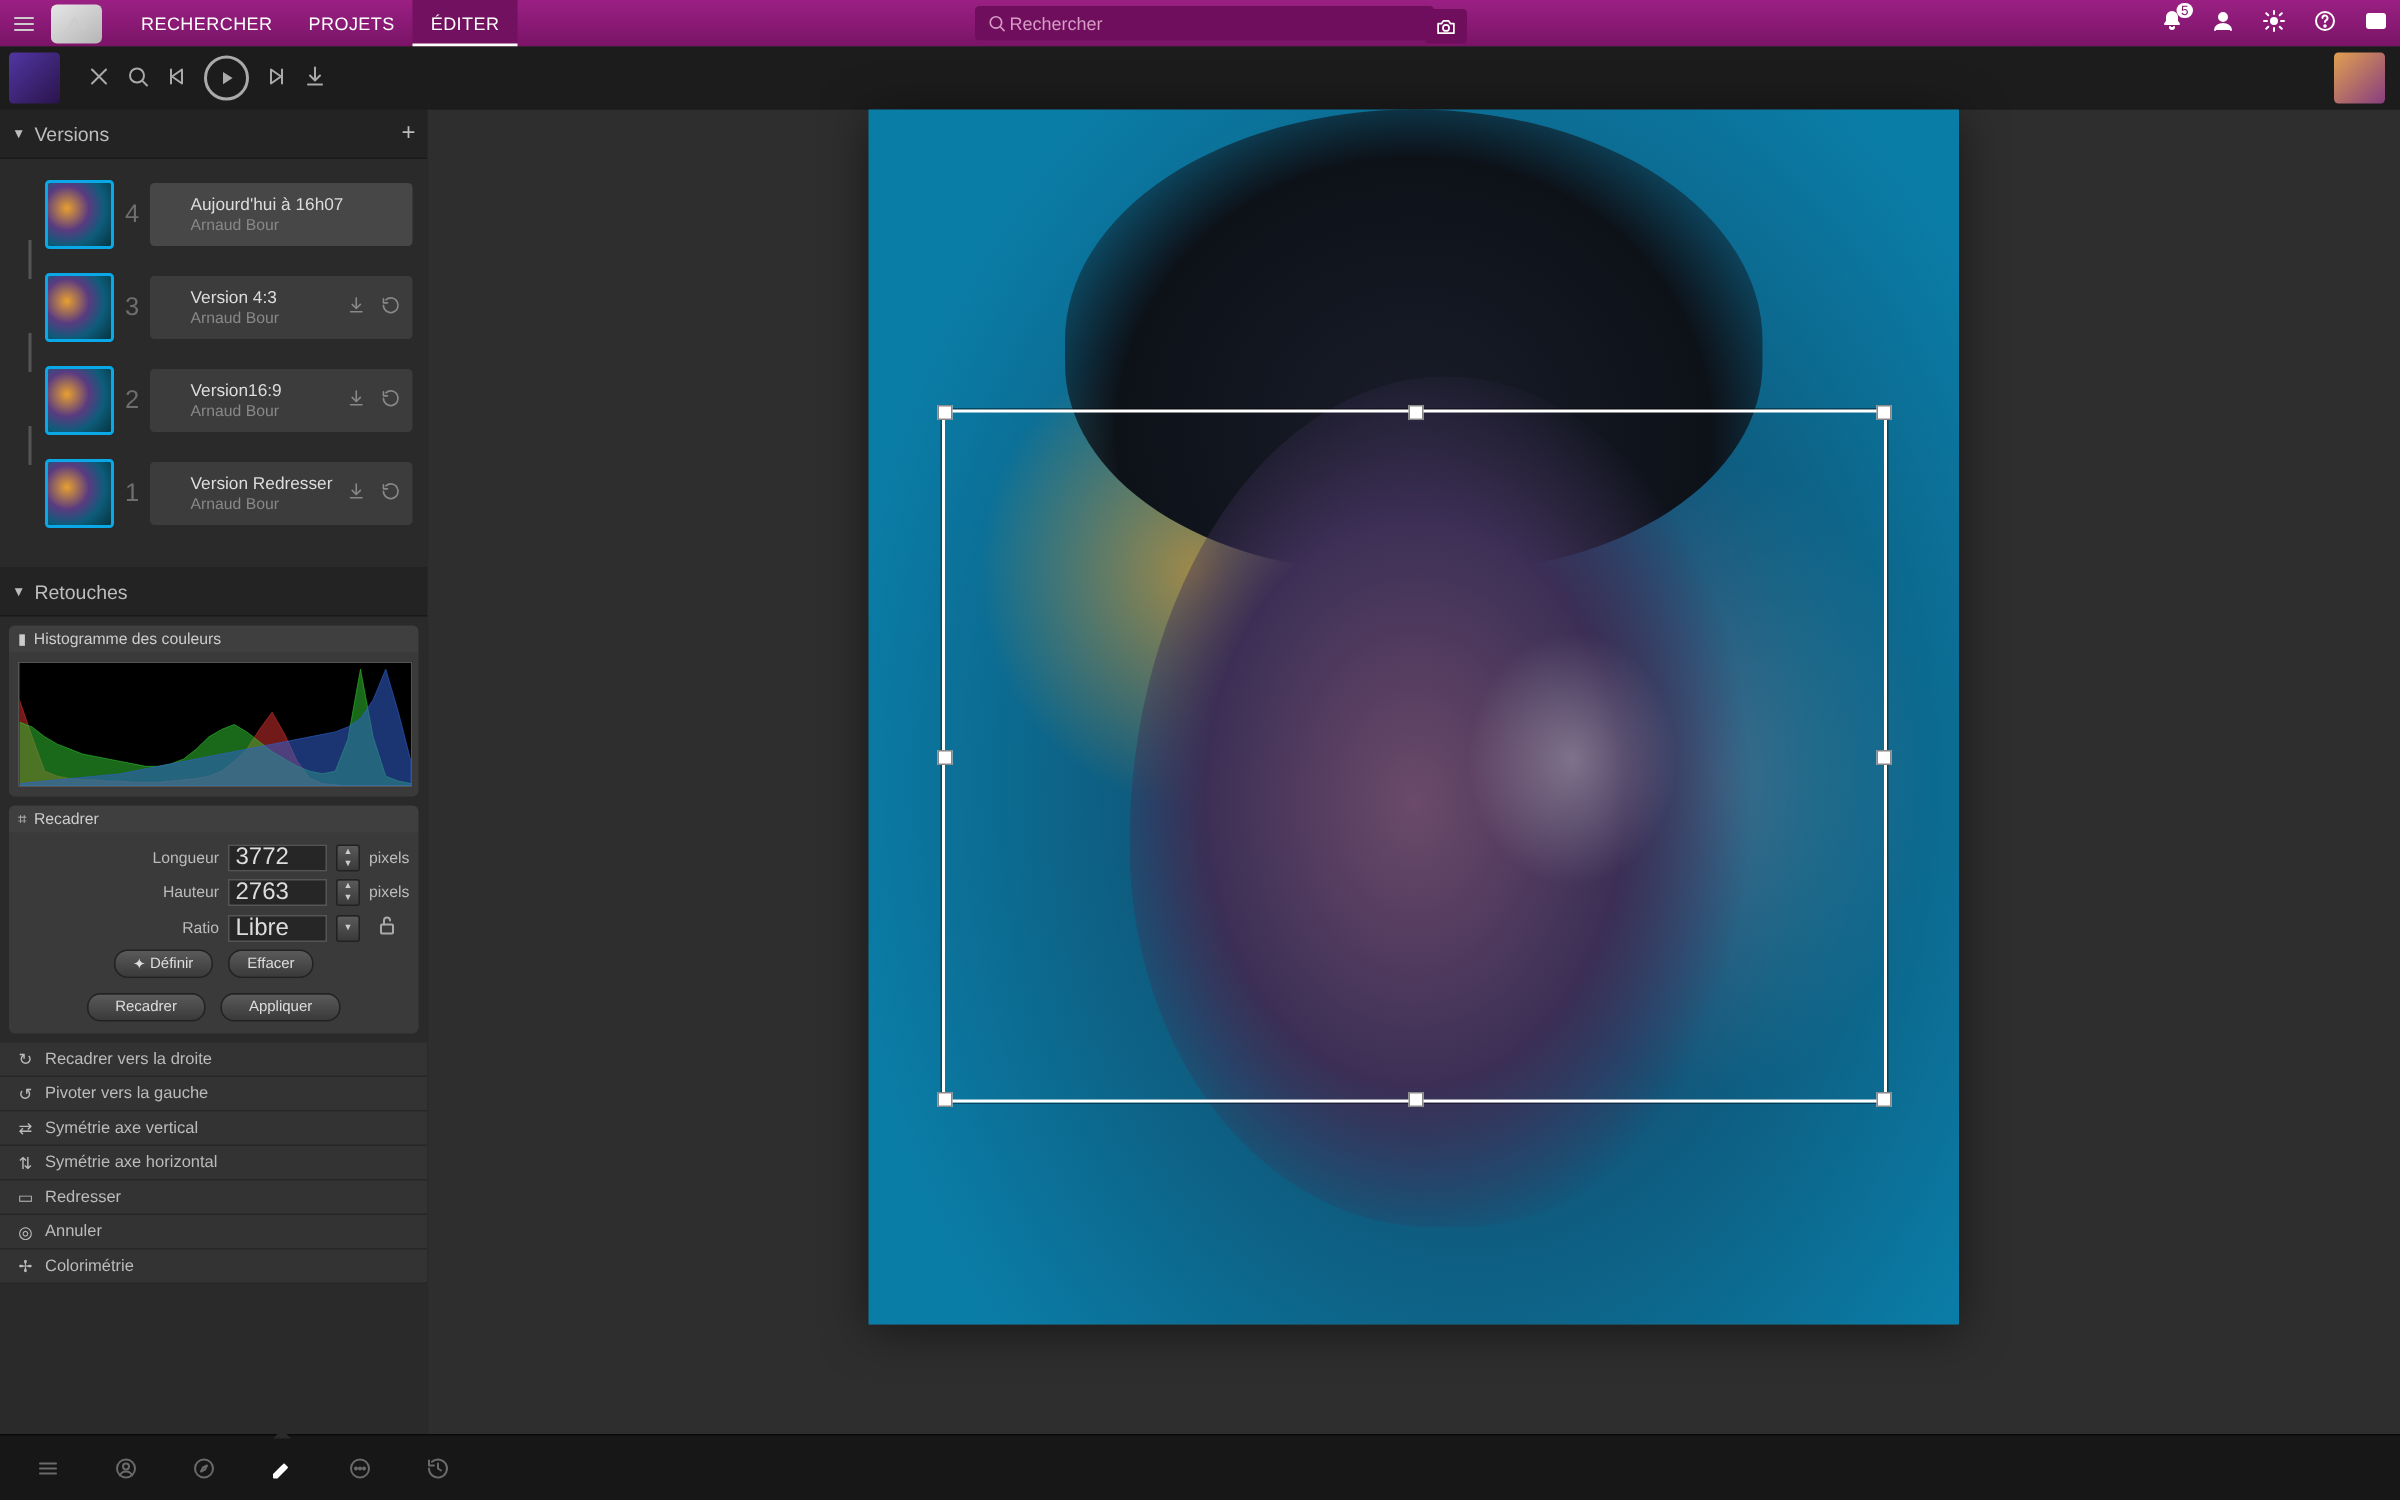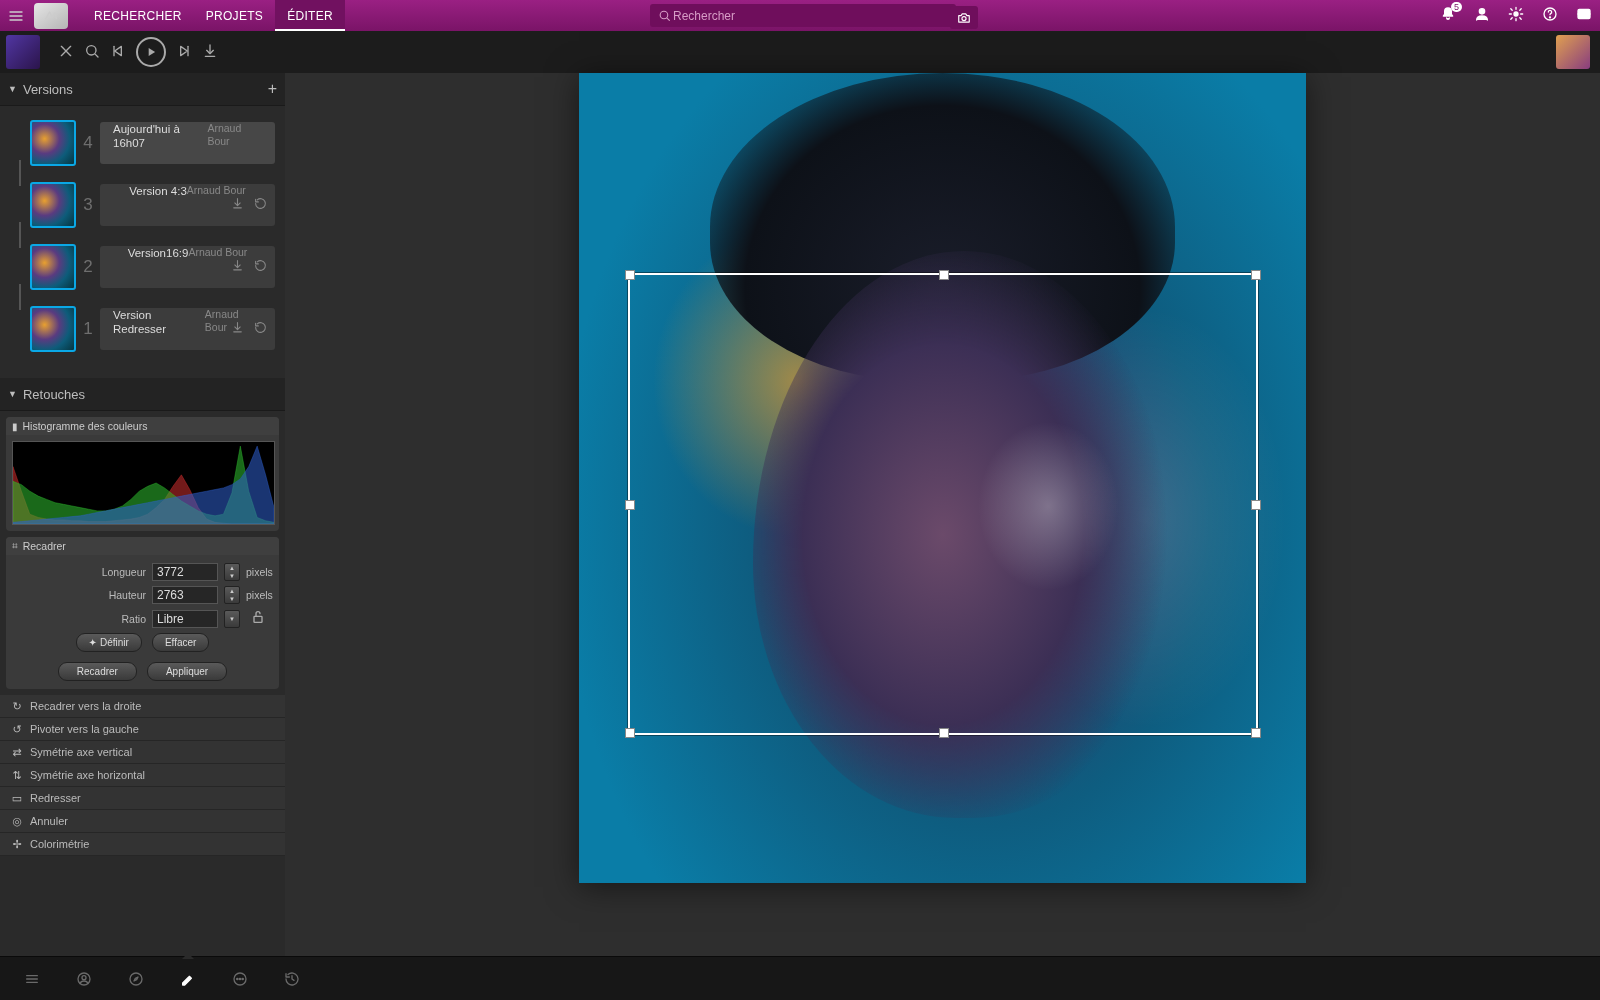--- a/index.html
+++ b/index.html
@@ -44,34 +44,34 @@
   .left{position:absolute;top:73px;left:0;bottom:43px;width:285px;background:#2a2a2a;overflow:hidden;border-right:1px solid #1a1a1a;}
   .sec-head{height:32px;background:#232323;display:flex;align-items:center;padding:0 8px;color:#bdbdbd;font-size:13px;border-bottom:1px solid #1a1a1a;}
   .sec-head .tri{margin-right:6px;font-size:9px;transform:rotate(0deg);}
   .sec-head .plus{margin-left:auto;color:#bbb;font-size:16px;cursor:pointer;}
   .versions-list{padding:14px 10px 10px 30px;}
   .v-item{display:flex;align-items:center;margin-bottom:16px;position:relative;}
   .v-item::before{content:"";position:absolute;left:-11px;top:40px;width:2px;height:26px;background:#555;}
   .v-item:last-child::before{display:none;}
   .v-thumb{width:42px;height:42px;border:2px solid #0aa8e6;border-radius:3px;background:radial-gradient(circle at 30% 40%,#e8a030 0%,#5a3b80 38%,#0d5c7a 65%,#053540 100%);flex-shrink:0;}
   .v-num{width:24px;text-align:center;font-size:17px;color:#6e6e6e;flex-shrink:0;}
-  .v-body{flex:1;height:42px;background:#3c3c3c;border-radius:3px;display:flex;flex-direction:row;justify-content:center;padding:0 13px;color:#ddd;position:relative;}
+  .v-body{flex:1;height:42px;background:#3c3c3c;border-radius:3px;display:flex;flex-direction:column;justify-content:center;padding:0 27px;color:#ddd;position:relative;}
   .v-body.active{background:#474747;}
   .v-body .label{font-size:11.5px;line-height:14px;}
   .v-body .author{font-size:10.5px;color:#888;line-height:13px;}
   .v-body .acts{position:absolute;right:8px;top:50%;transform:translateY(-50%);display:flex;gap:10px;color:#888;}
   .card{margin:6px;background:#3a3a3a;border-radius:4px;overflow:hidden;}
   .card-head{height:18px;display:flex;align-items:center;padding:0 6px;color:#ccc;font-size:10.5px;background:#3f3f3f;}
   .card-head .ico{margin-right:5px;font-size:10px;}
   .histo{padding:6px;}
   .histo-box{width:100%;height:82px;background:#000;border:1px solid #555;position:relative;overflow:hidden;}
   .crop-body{padding:8px 1px;}
   .form-row{display:flex;align-items:center;justify-content:flex-end;gap:6px;margin-bottom:5px;}
   .form-row .lbl{font-size:10.5px;color:#bbb;width:52px;text-align:right;}
-  .form-row input[type=text]{width:56px;height:16px;background:#262626;border:1px solid #555;color:#ddd;font-size:12px;padding:0 4px;}
+  .form-row input[type=text]{width:56px;height:16px;background:#262626;border:1px solid #555;color:#ddd;font-size:16px;padding:0 4px;}
   .form-row .spin{width:14px;height:16px;background:linear-gradient(#5a5a5a,#3a3a3a);border:1px solid #222;border-radius:2px;display:flex;flex-direction:column;}
   .form-row .spin span{flex:1;display:flex;align-items:center;justify-content:center;font-size:6px;color:#ccc;}
   .form-row .unit{font-size:10.5px;color:#bbb;width:32px;}
   .btn-row{display:flex;justify-content:center;gap:10px;margin-top:4px;}
   .btn{height:17px;padding:0 12px;background:linear-gradient(#5a5a5a,#3a3a3a);border:1px solid #222;border-radius:9px;color:#ddd;font-size:10px;display:flex;align-items:center;cursor:pointer;}
   .tool-row{height:22px;border-bottom:1px solid #262626;display:flex;align-items:center;padding:0 10px;color:#bbb;font-size:11px;cursor:pointer;background:#333;}
   .tool-row .ico{width:14px;margin-right:6px;text-align:center;}
   
   .bottom{position:absolute;left:0;right:0;bottom:0;height:43px;background:#171717;display:flex;align-items:center;gap:24px;padding:0 18px;border-top:1px solid #0a0a0a;}
   .bottom .b-ico{width:28px;height:28px;color:#6a6a6a;display:flex;align-items:center;justify-content:center;cursor:pointer;position:relative;}

